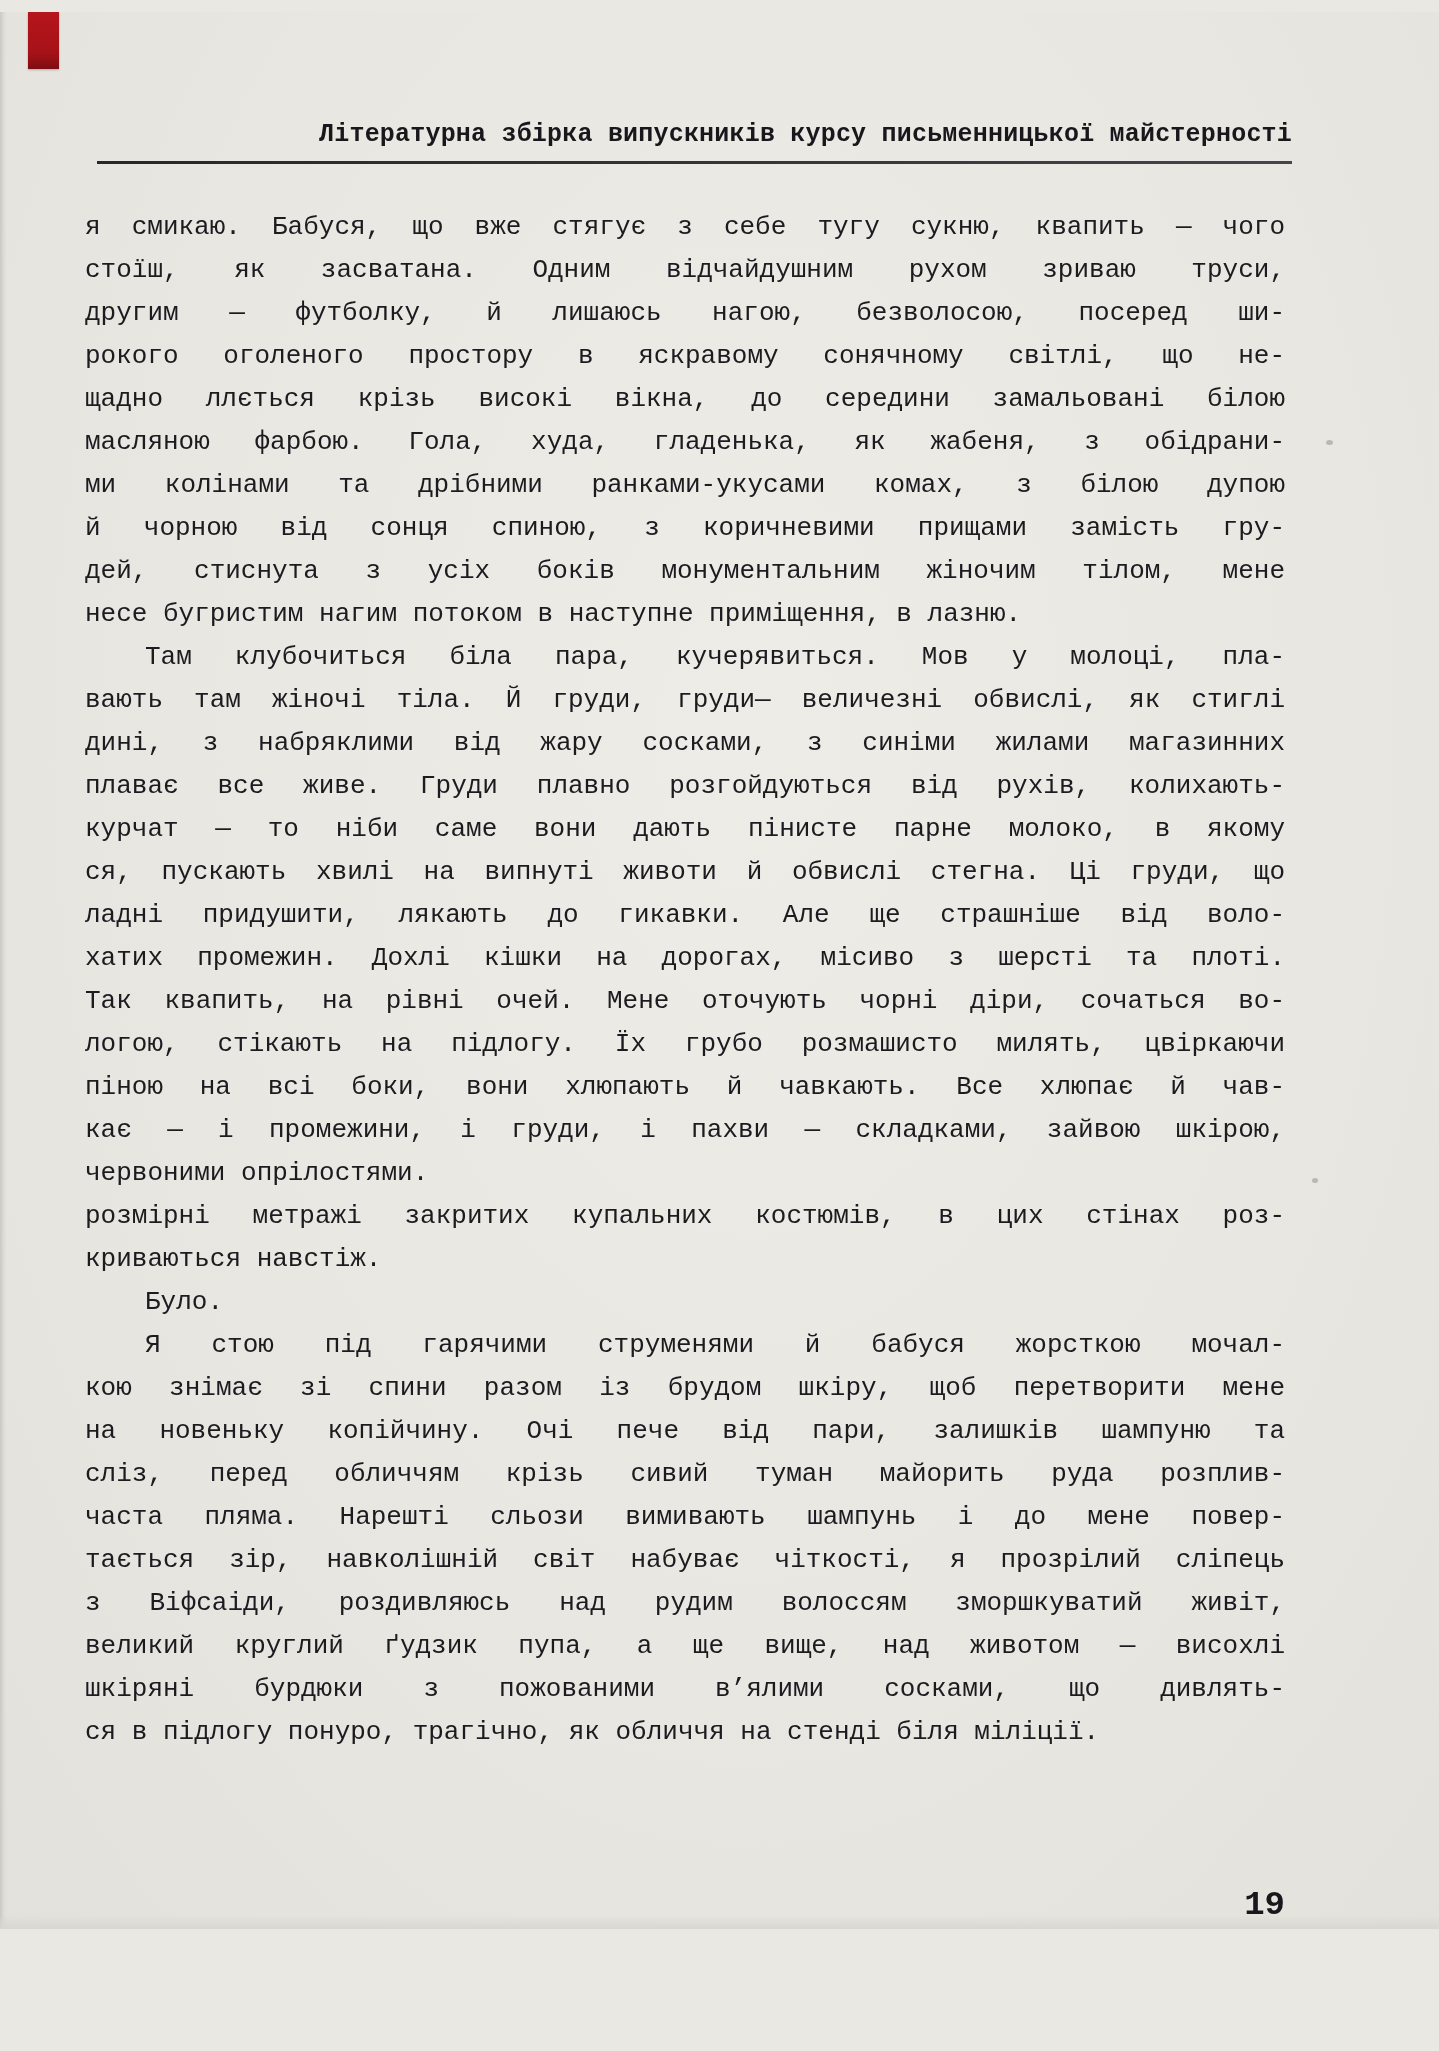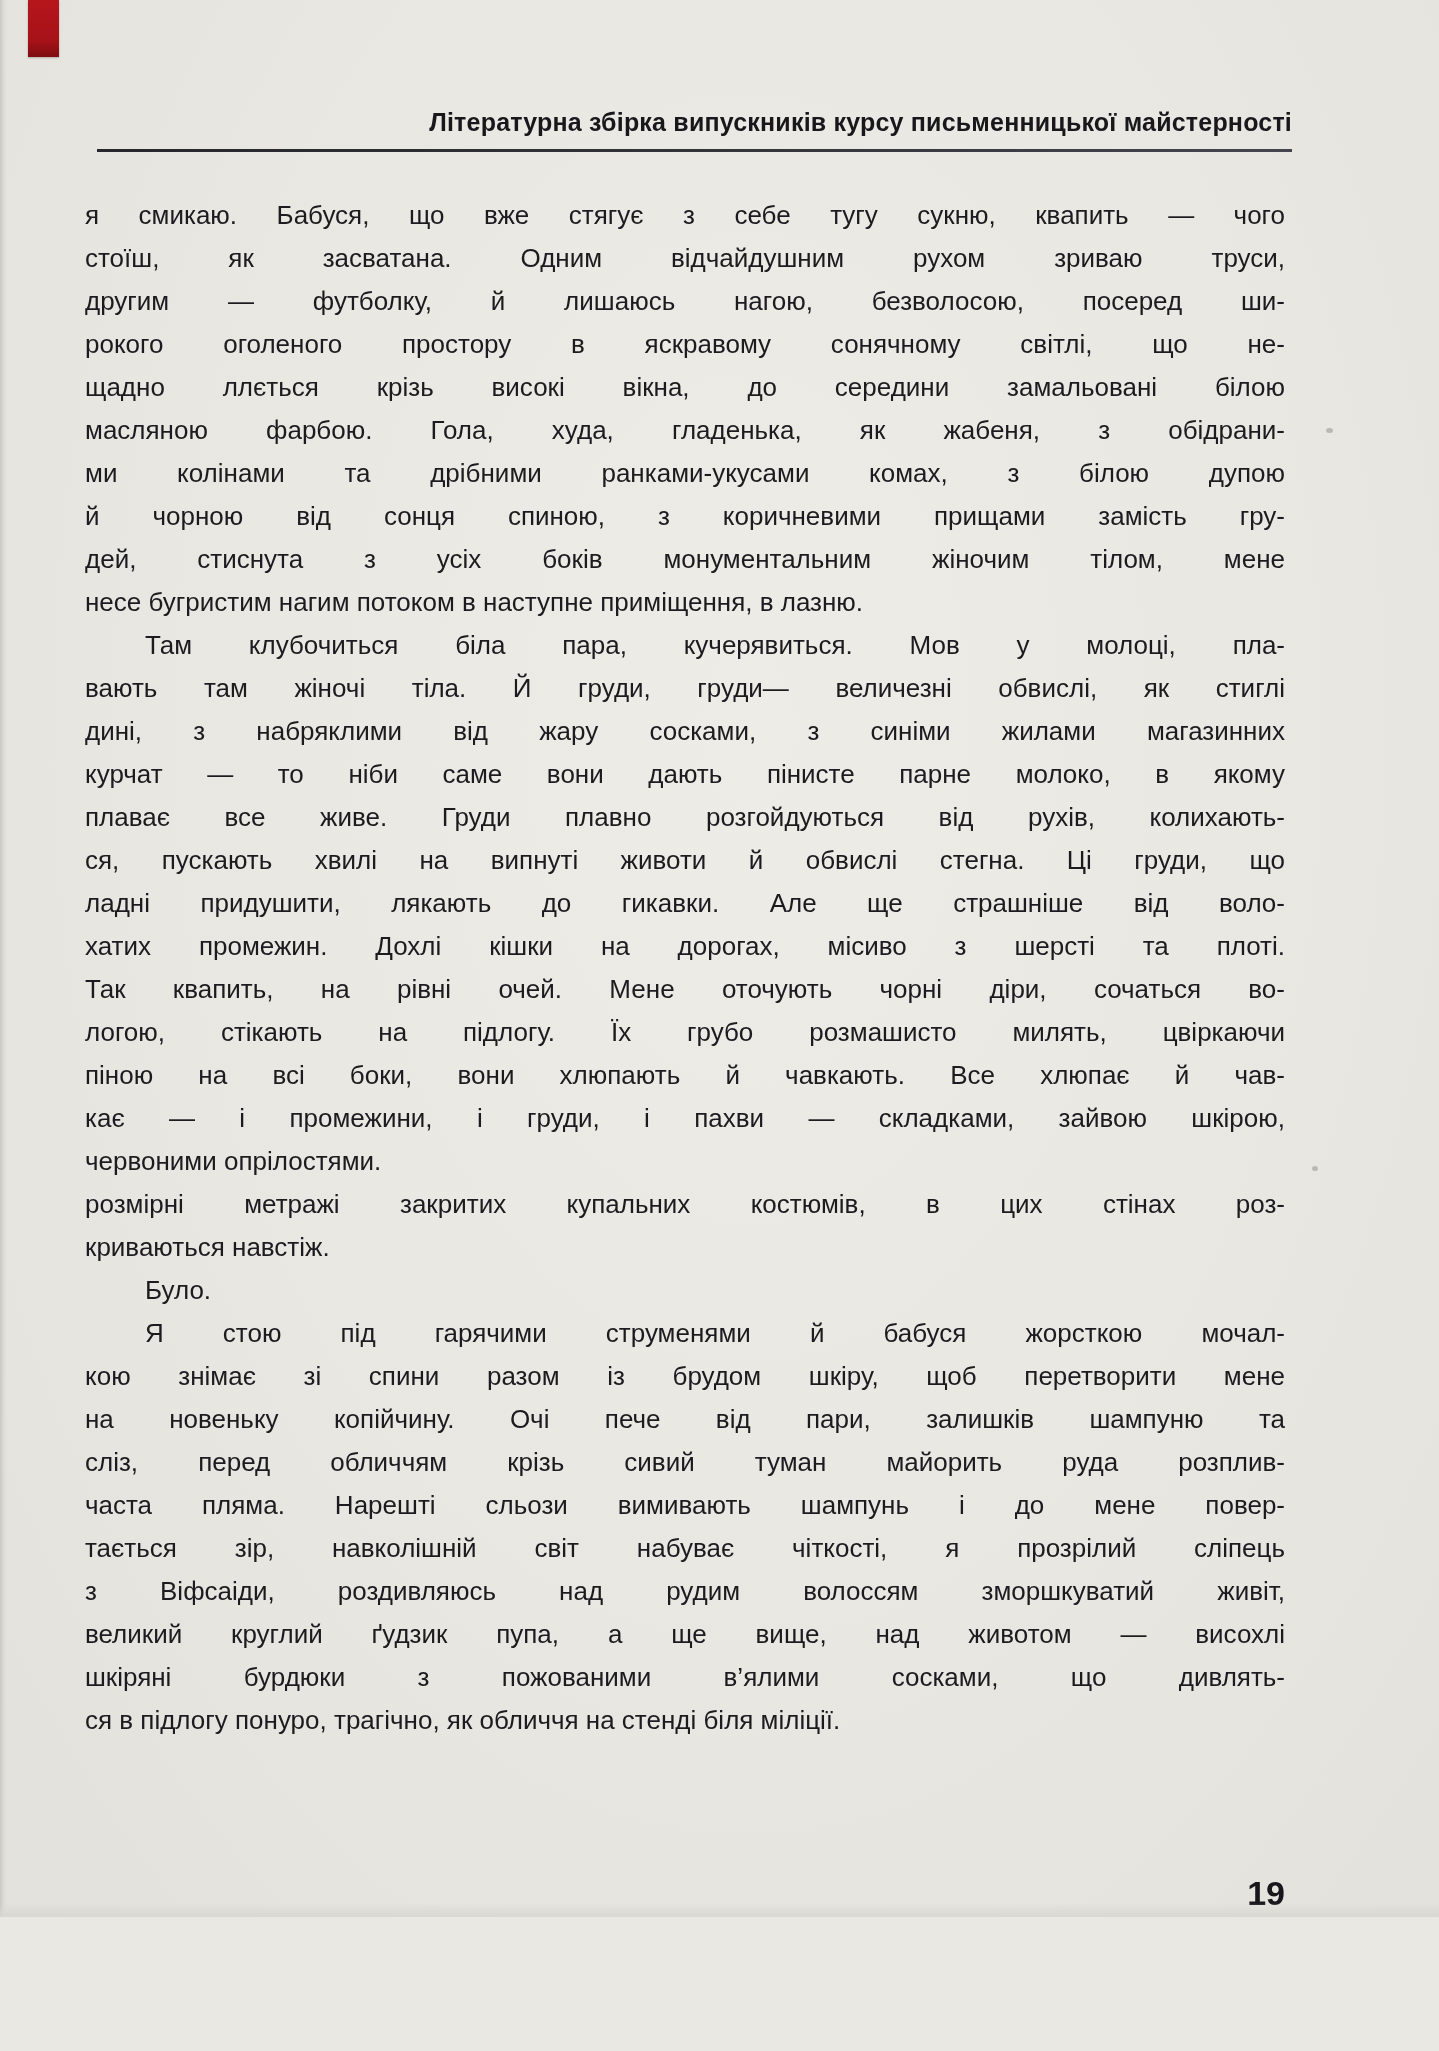--- a/index.html
+++ b/index.html
@@ -7,22 +7,23 @@
     padding: 0;
     background: #e9e8e3;
   }
   .page {
     position: relative;
     width: 1439px;
     height: 1917px;
     overflow: hidden;
     background:
       radial-gradient(ellipse at 52% 38%, #edece7 0%, #e8e7e2 55%, #e2e1dc 100%);
-    font-family: Liberation Sans, sans-serif;
+    font-family: Liberation Mono, monospace;
     color: #1b1b20;
+    margin-top: 12px;
   }
   
   .page::before {
     content: "";
     position: absolute;
     left: 0; top: 0; bottom: 0;
     width: 7px;
     background: linear-gradient(90deg, #c9c9c4 0%, #dddcd7 55%, rgba(233,232,227,0) 100%);
     pointer-events: none;
   }
@@ -118,22 +119,22 @@
       <div class="line">рокого оголеного простору в яскравому сонячному світлі, що не-</div>
       <div class="line">щадно ллється крізь високі вікна, до середини замальовані білою</div>
       <div class="line">масляною фарбою. Гола, худа, гладенька, як жабеня, з обідрани-</div>
       <div class="line">ми колінами та дрібними ранками-укусами комах, з білою дупою</div>
       <div class="line">й чорною від сонця спиною, з коричневими прищами замість гру-</div>
       <div class="line">дей, стиснута з усіх боків монументальним жіночим тілом, мене</div>
       <div class="line para-last">несе бугристим нагим потоком в наступне приміщення, в лазню.</div>
       <div class="line indented">Там клубочиться біла пара, кучерявиться. Мов у молоці, пла-</div>
       <div class="line">вають там жіночі тіла. Й груди, груди— величезні обвислі, як стиглі</div>
       <div class="line">дині, з набряклими від жару сосками, з синіми жилами магазинних</div>
+      <div class="line">плаває все живе. Груди плавно розгойдуються від рухів, колихають-</div>
       <div class="line">курчат — то ніби саме вони дають пінисте парне молоко, в якому</div>
-      <div class="line">плаває все живе. Груди плавно розгойдуються від рухів, колихають-</div>
       <div class="line">ся, пускають хвилі на випнуті животи й обвислі стегна. Ці груди, що</div>
       <div class="line">ладні придушити, лякають до гикавки. Але ще страшніше від воло-</div>
       <div class="line">хатих промежин. Дохлі кішки на дорогах, місиво з шерсті та плоті.</div>
       <div class="line">Так квапить, на рівні очей. Мене оточують чорні діри, сочаться во-</div>
       <div class="line">логою, стікають на підлогу. Їх грубо розмашисто милять, цвіркаючи</div>
       <div class="line">піною на всі боки, вони хлюпають й чавкають. Все хлюпає й чав-</div>
       <div class="line">кає — і промежини, і груди, і пахви — складками, зайвою шкірою,</div>
       <div class="line para-last">червоними опрілостями.</div>
       <div class="line">розмірні метражі закритих купальних костюмів, в цих стінах роз-</div>
       <div class="line para-last">криваються навстіж.</div>

